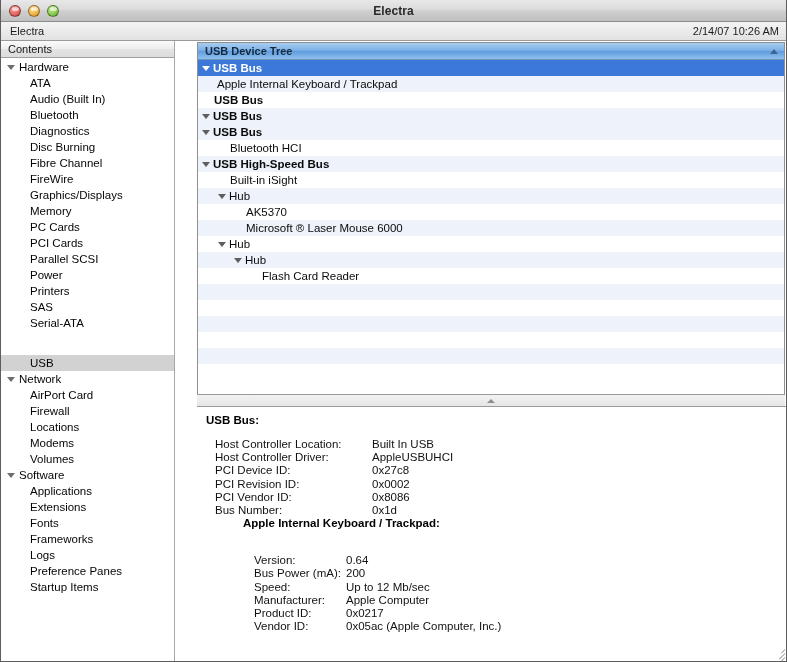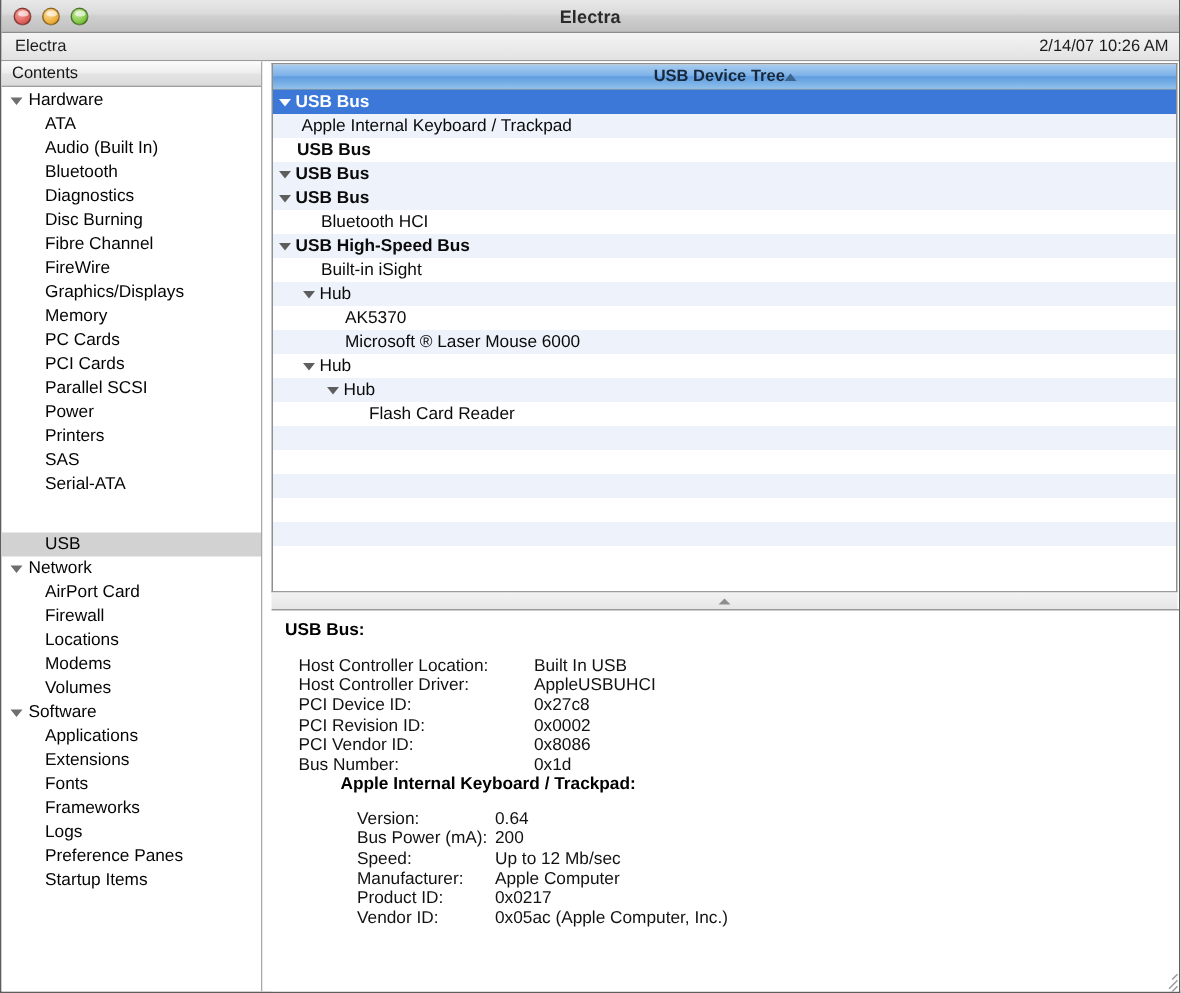--- a/index.html
+++ b/index.html
@@ -83,20 +83,21 @@
     font-size: 11px;
     color: #1c1c1c;
   }
 
   
   .body {
     flex: 1 1 auto;
     display: flex;
     min-height: 0;
     background: #ffffff;
+    gap: 16px;
   }
 
   
   .sidebar {
     flex: 0 0 174px;
     width: 174px;
     display: flex;
     flex-direction: column;
     background: #ffffff;
     border-right: 1px solid #a8a8a8;
@@ -161,21 +162,21 @@
     overflow: hidden;
     background: #ffffff;
   }
   .tree-header {
     flex: 0 0 17px;
     height: 17px;
     background: linear-gradient(to bottom, #a8cdf0 0%, #7fb2e8 45%, #5f9ddf 52%, #8fc0ec 100%);
     border-bottom: 1px solid #6f97bd;
     display: flex;
     align-items: center;
-    justify-content: center;
+    justify-content: space-between;
     padding: 0 6px 0 7px;
     font-size: 11px;
     font-weight: bold;
     color: #16293d;
   }
   .sort-caret {
     width: 0; height: 0;
     border-left: 4px solid transparent;
     border-right: 4px solid transparent;
     border-bottom: 5px solid #3c6590;
@@ -235,21 +236,21 @@
   .detail-title {
     font-size: 11.5px;
     font-weight: bold;
     color: #000000;
     margin-bottom: 12px;
   }
   .detail-sub {
     font-size: 11.5px;
     font-weight: bold;
     color: #000000;
-    margin: 0 0 11px 37px;
+    margin: 0 0 25px 37px;
   }
   .kv {
     display: flex;
     font-size: 11.5px;
     line-height: 13.2px;
     color: #121212;
   }
   .kv .k { flex: 0 0 auto; }
   .kv .v { flex: 1 1 auto; }
   .grp-bus { margin-left: 9px; }

